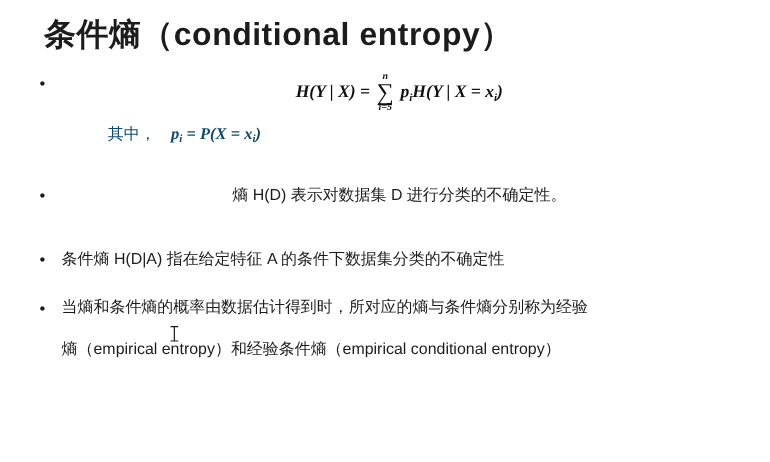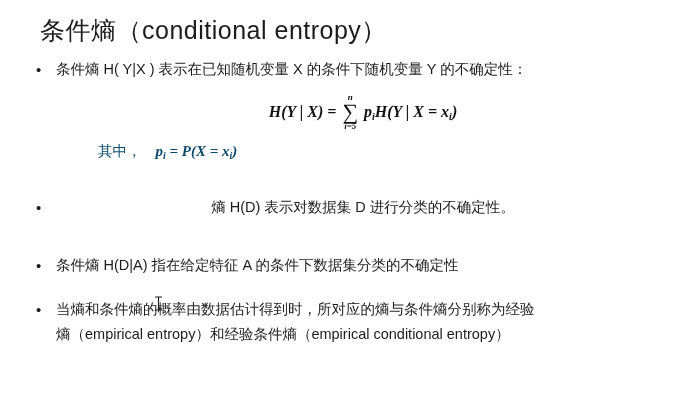--- a/index.html
+++ b/index.html
@@ -15,22 +15,22 @@
     overflow: hidden;
   }
   .slide {
     position: relative;
     width: 700px;
     height: 420px;
     box-sizing: border-box;
     padding: 14px 30px 0 30px;
   }
   .title {
-    font-size: 25px;
-    font-weight: 400;
+    font-size: 29px;
+    font-weight: 700;
     letter-spacing: 0.5px;
     color: #1c1c1c;
     margin: 0 0 10px 10px;
     line-height: 1.3;
   }
   .bullets {
     margin: 0;
     padding: 0;
     list-style: none;
   }
@@ -101,21 +101,21 @@
     font-style: italic;
     font-weight: bold;
     font-size: 15px;
     margin-left: 10px;
   }
   .b2 { margin-top: 34px; text-align: center; }
   .b3 { margin-top: 36px; }
   .b4 { margin-top: 22px; }
   .b4 .line2 {
     display: block;
-    margin-top: 4px;
+    margin-top: 16px;
   }
   .cursor {
     position: absolute;
     left: 154px;
     top: 296px;
     width: 9px;
     height: 15px;
     pointer-events: none;
   }
   .cursor svg { display: block; }
@@ -123,21 +123,20 @@
 </head>
 <body>
 
 <div class="slide">
 
   <h1 class="title">条件熵（conditional entropy）</h1>
 
   <ul class="bullets">
 
     <li class="bullet b1">
-      <span>条件熵 H( Y|X ) 表示在已知随机变量 X 的条件下随机变量 Y 的不确定性：</span>
 
       <div class="formula-block">
         <span class="formula">
           <span>H(Y | X) =</span>
           <span class="sum">
             <span class="lim">n</span>
             <span class="sig">∑</span>
             <span class="lim">i=5</span>
           </span>
           <span>p</span><span class="sub">i</span><span>H(Y | X = x</span><span class="sub">i</span><span>)</span>

